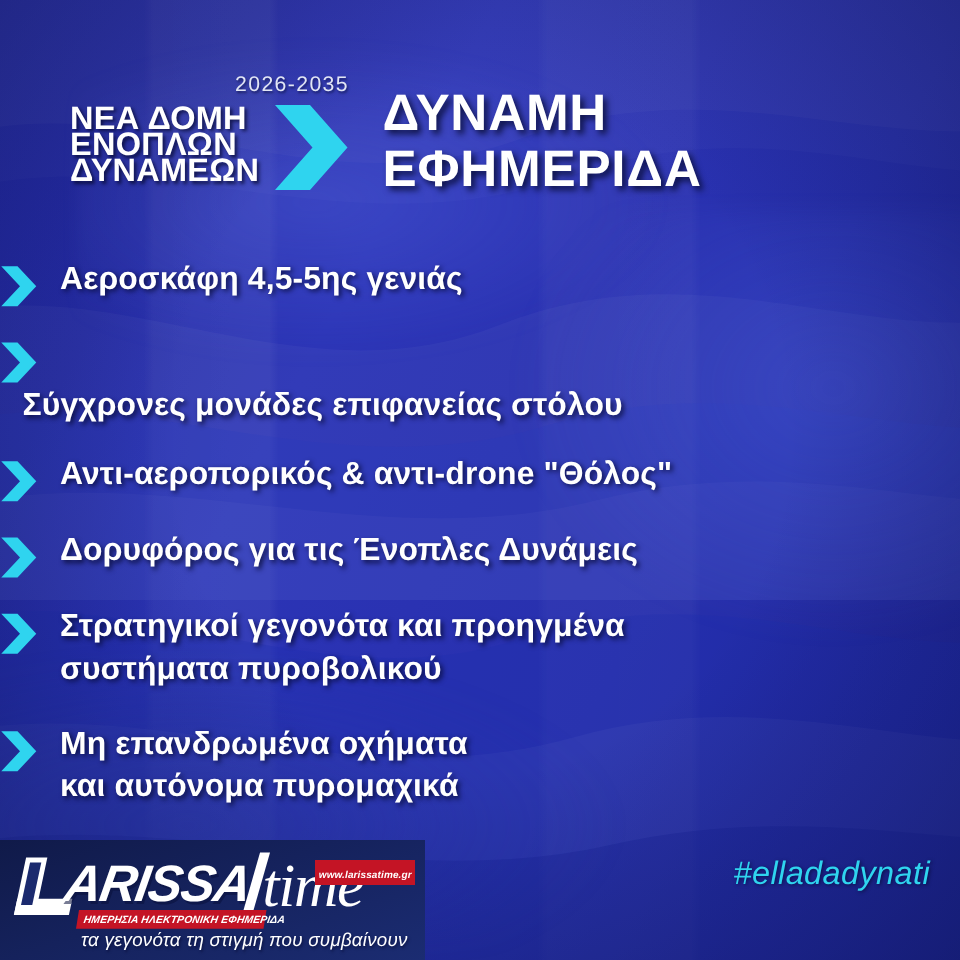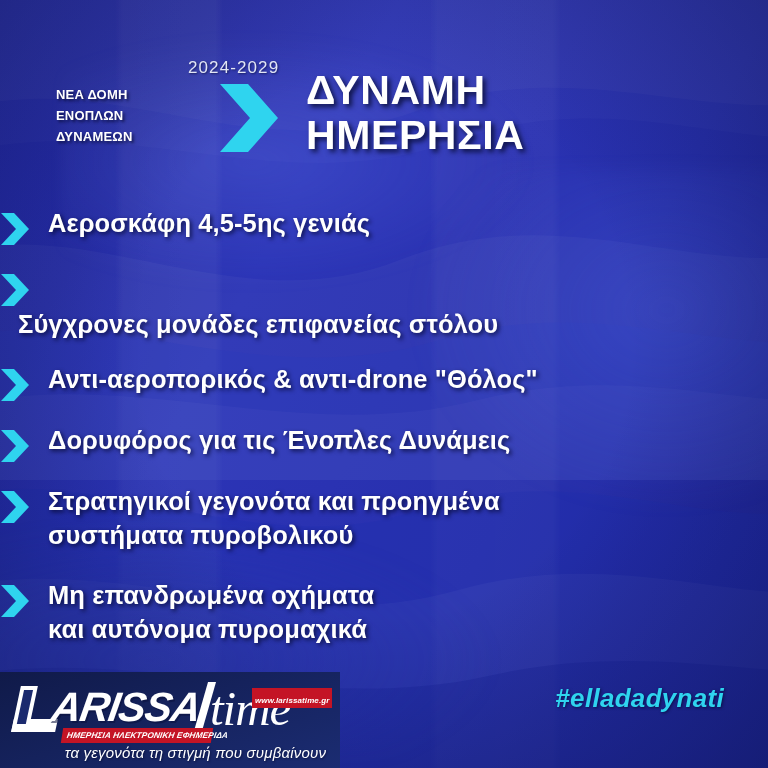--- a/index.html
+++ b/index.html
@@ -92,21 +92,21 @@
     left: 0; top: 52px;
     width: 768px;
     height: 118px;
   }
   .kicker-left {
     position: absolute;
     left: 56px;
     top: 32px;
     width: 180px;
     color: #ffffff;
-    font-size: 13px;
+    font-size: 26px;
     font-weight: 700;
     line-height: 21px;
     letter-spacing: 0.2px;
     text-align: left;
     text-shadow: 2px 2px 3px rgba(5,8,45,0.75);
   }
   .kicker-left div { white-space: nowrap; }
 
   .year-range {
     position: absolute;
@@ -173,24 +173,24 @@
   .bullet-text div { white-space: nowrap; }
   .bullet-row.r1 { margin-bottom: 21px; }
   .bullet-row.r2 { margin-bottom: 21px; flex-direction: column; }
   .bullet-row.r3 { margin-bottom: 21px; }
   .bullet-row.r4 { margin-bottom: 21px; }
   .bullet-row.r5 { margin-bottom: 26px; }
 
   
   .hashtag {
     position: absolute;
-    right: 44px;
+    right: 24px;
     top: 683px;
     font-size: 26px;
-    font-weight: 700;
+    font-weight: 400;
     font-style: italic;
     color: #2fd4ef;
     letter-spacing: 0.3px;
     text-shadow: 1px 1px 3px rgba(5,8,45,0.7);
   }
 
   
   .logo-panel {
     position: absolute;
     left: 0;
@@ -358,31 +358,31 @@
   <div class="vignette"></div>
 
   <div class="header">
 
     <div class="kicker-left">
       <div>ΝΕΑ ΔΟΜΗ</div>
       <div>ΕΝΟΠΛΩΝ</div>
       <div>ΔΥΝΑΜΕΩΝ</div>
     </div>
 
-    <div class="year-range">2024-2029</div>
+    <div class="year-range">2026-2035</div>
 
     <div class="hdr-chevron">
       <svg viewBox="0 0 62 72">
         <path d="M2,2 L30,2 L60,36 L30,70 L2,70 L32,36 Z" fill="#2fd4ef"></path>
       </svg>
     </div>
 
     <div class="title-block">
       <div>ΔΥΝΑΜΗ</div>
-      <div>ΗΜΕΡΗΣΙΑ</div>
+      <div>ΕΦΗΜΕΡΙΔΑ</div>
     </div>
   </div>
 
   <div class="bullets">
 
     <div class="bullet-row r1">
       <div class="bullet-chevron">
         <svg viewBox="0 0 30 34">
             <path d="M1,1 L14,1 L29,17 L14,33 L1,33 L16,17 Z" fill="#2fd4ef"></path>
           </svg>

